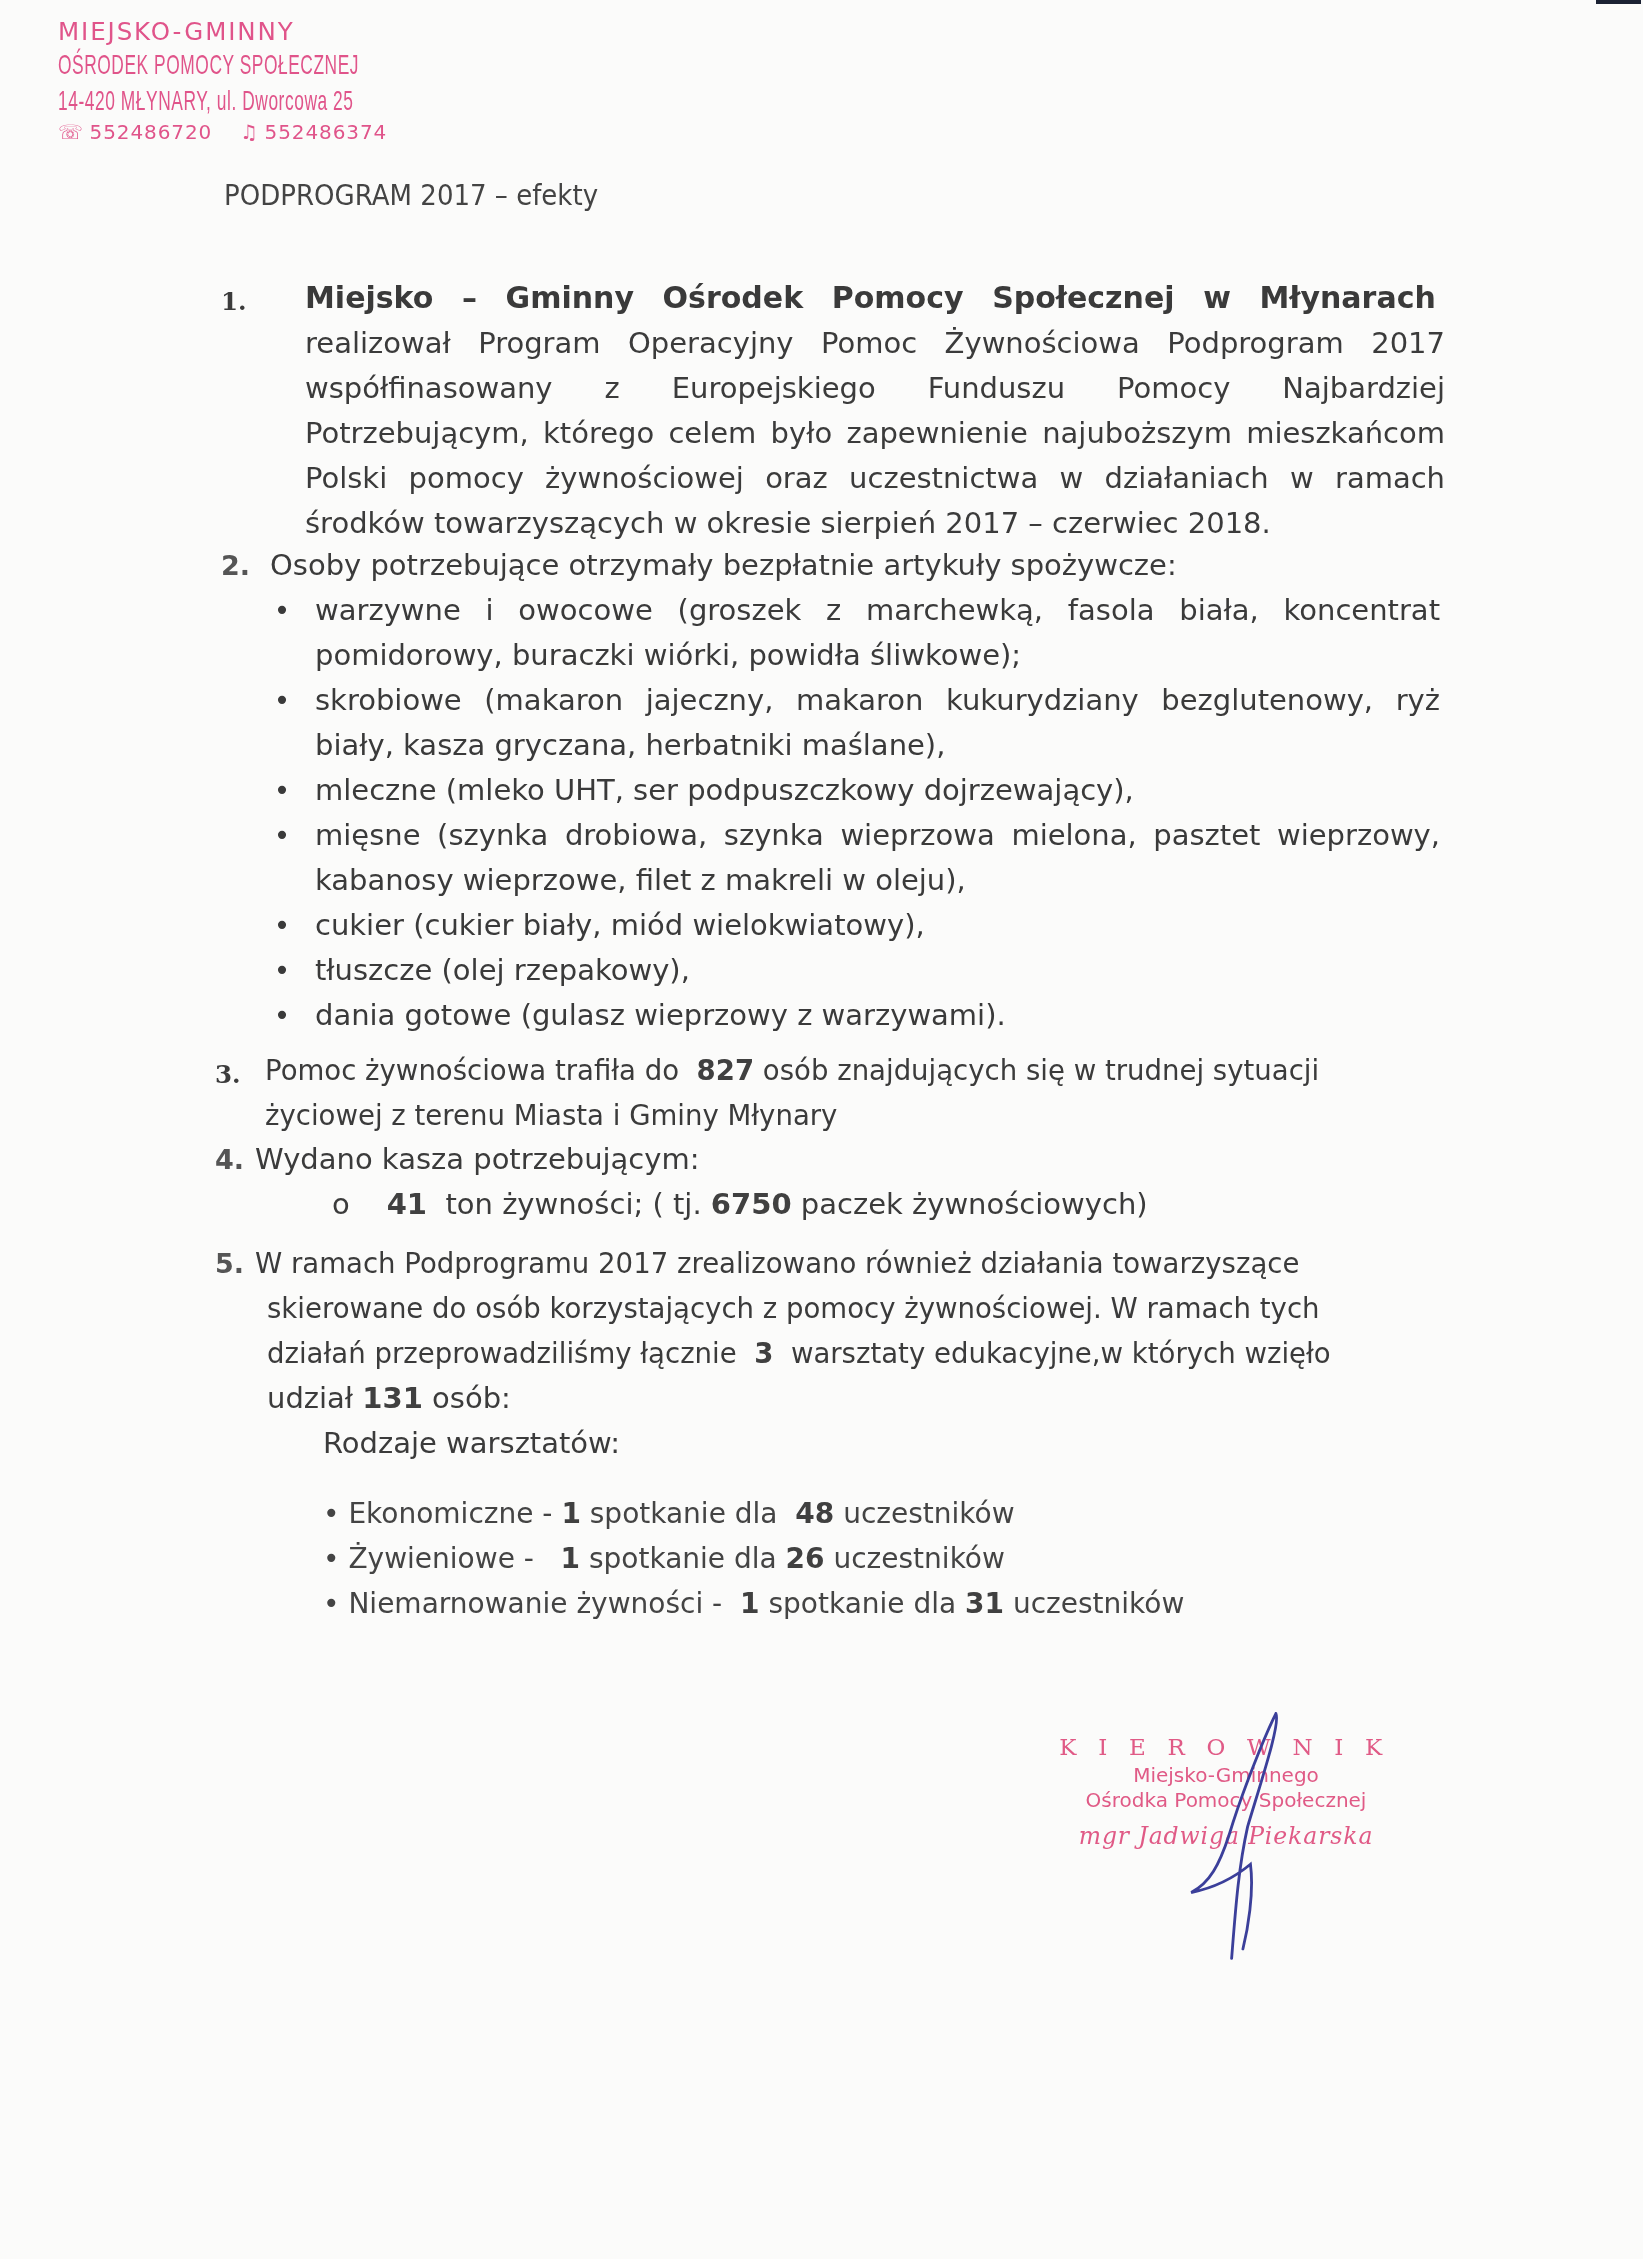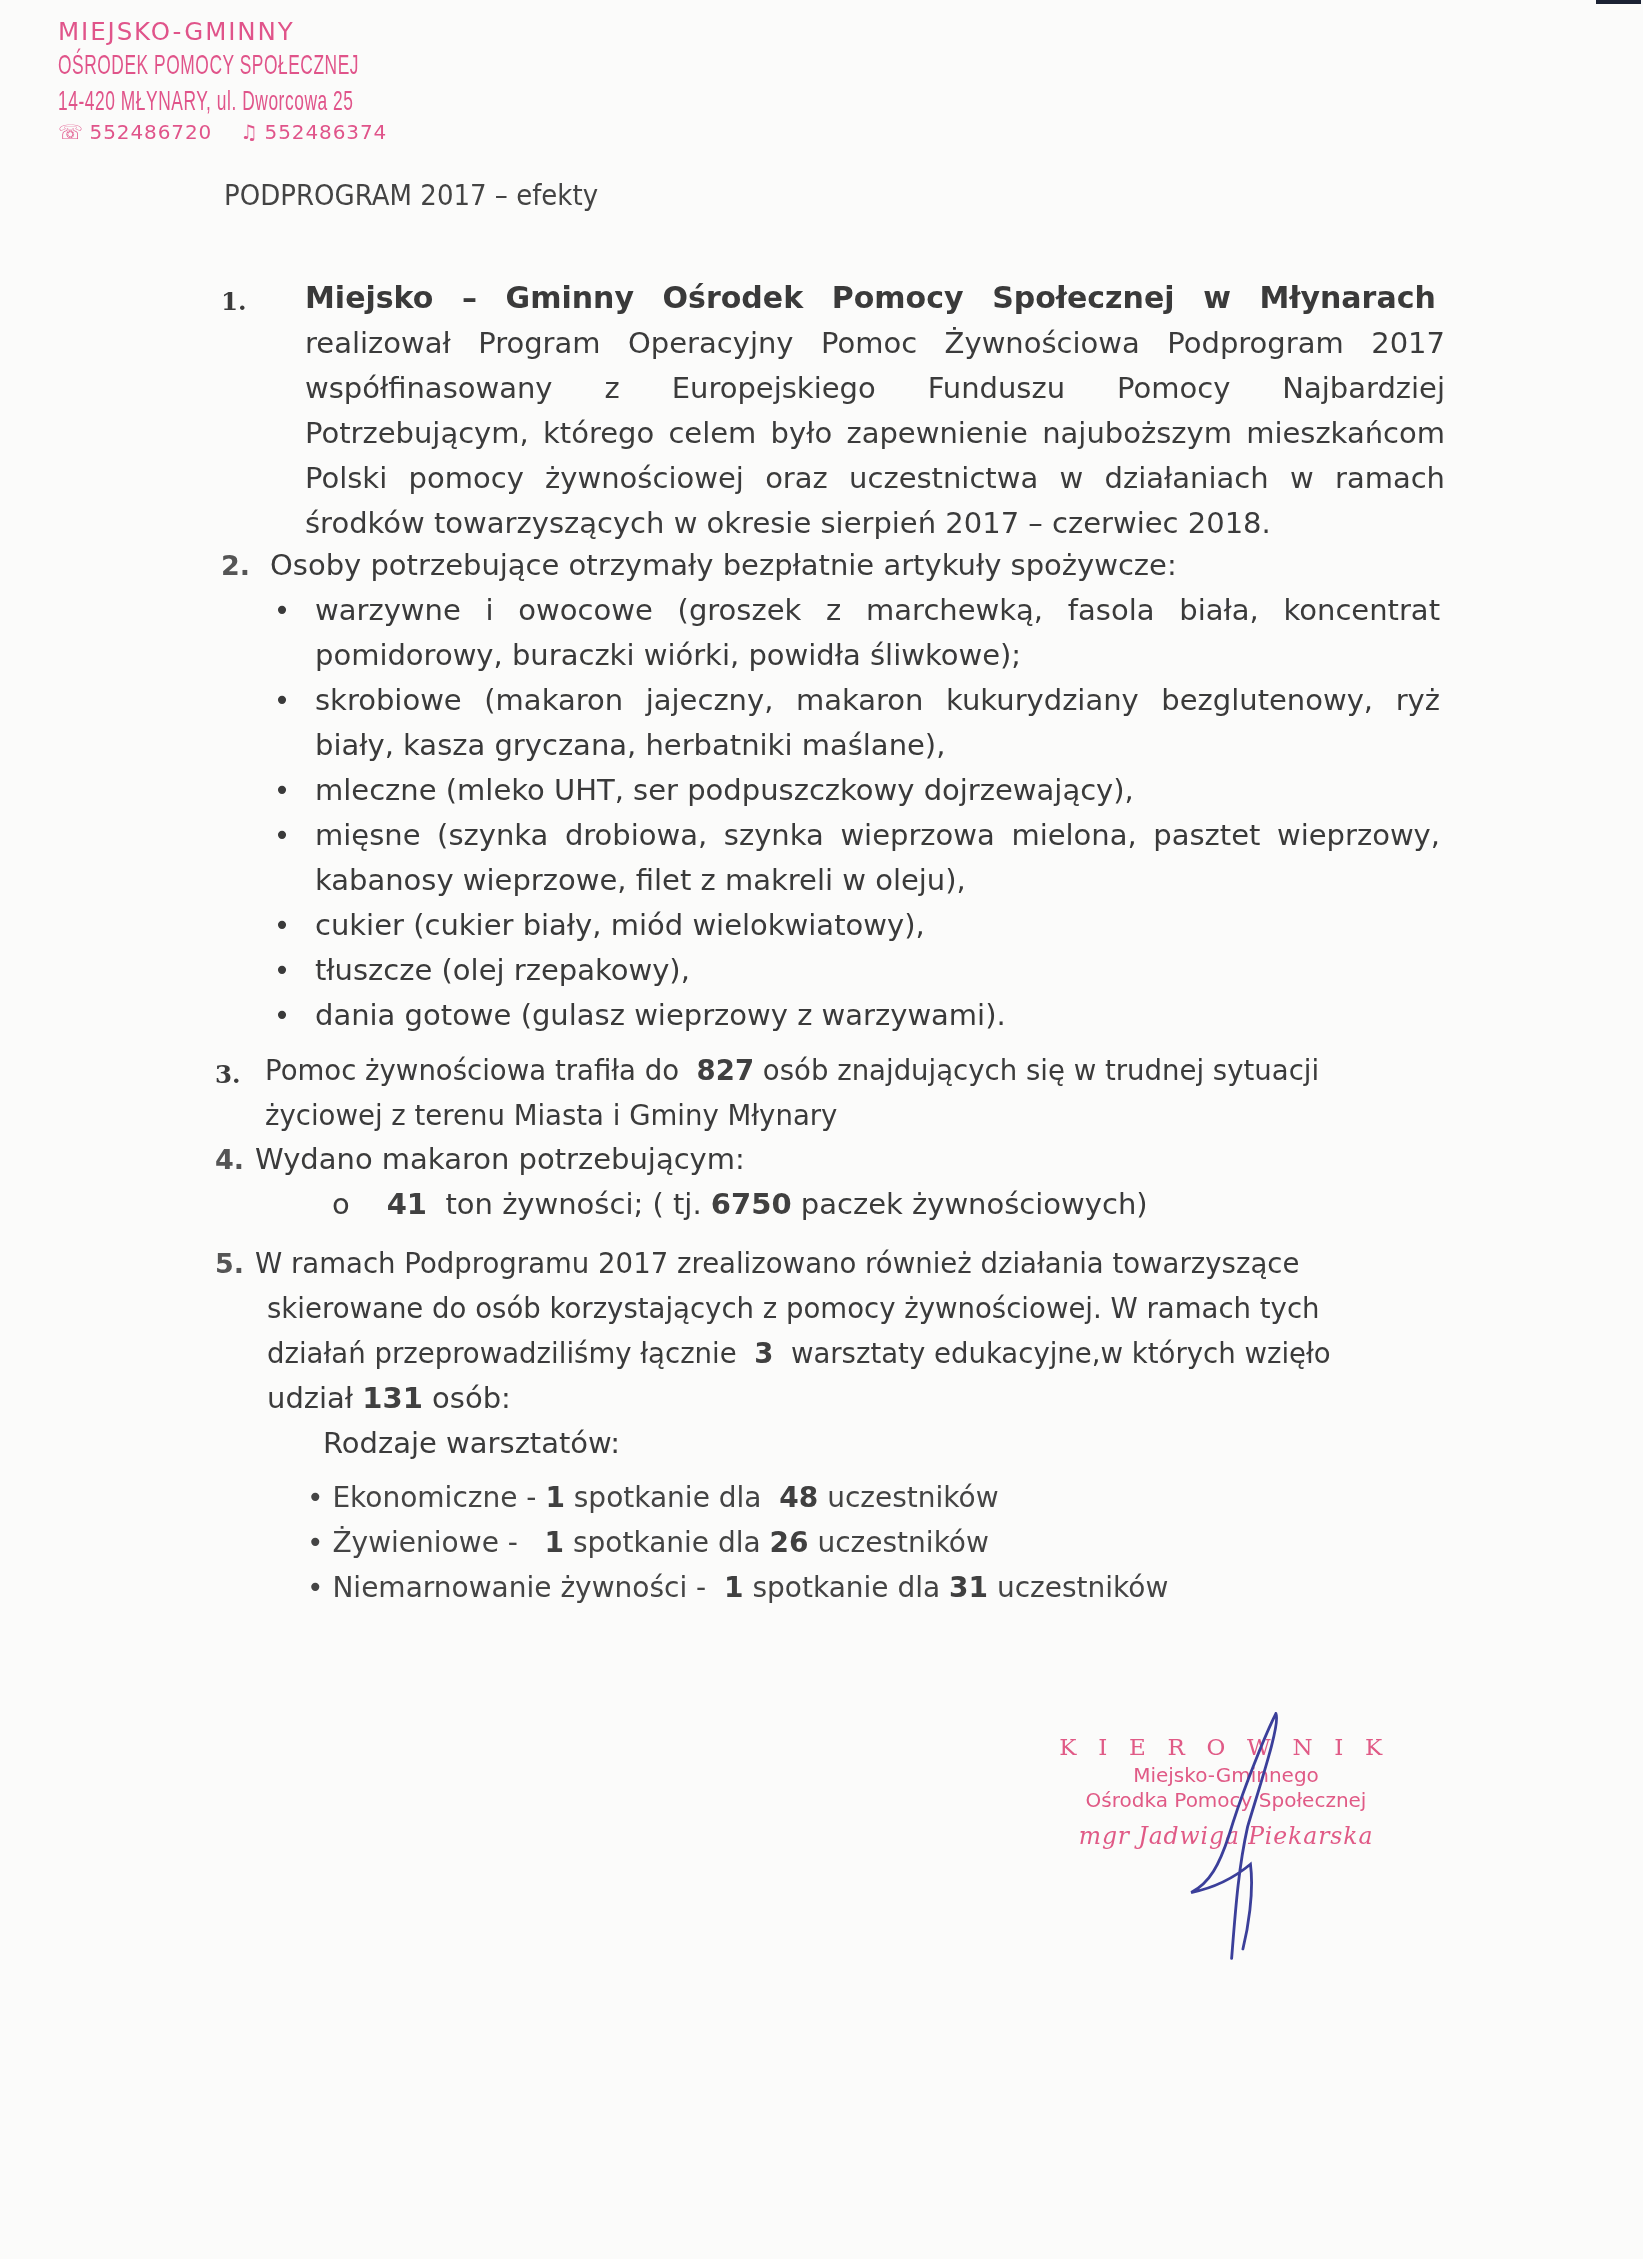--- a/index.html
+++ b/index.html
@@ -29,21 +29,21 @@
     .item { position: absolute; font-size: 29px; line-height: 45px; color: #3b3b3b; }
     .num { position: absolute; font-weight: bold; }
     .num.serif { font-family: "DejaVu Serif", serif; font-size: 24.5px; }
     .num.sans { font-family: "DejaVu Sans", sans-serif; font-size: 27px; color: #555; }
     .just { text-align: justify; text-align-last: left; }
     .b { font-weight: bold; color: #404040; }
     .lead { font-weight: bold; font-size: 30px; color: #3a3a3a; }
     .bul-list { position: absolute; margin: 0; padding: 0; list-style: none; }
     .bul-list li { position: relative; padding-left: 44px; font-size: 29px; line-height: 45px; text-align: justify; text-align-last: left; }
     .bul-list li .dot { position: absolute; left: 2.8px; top: 0; font-size: 28px; }
-    .small-list { position: absolute; margin: 0; padding: 0; list-style: none; }
+    .small-list { position: absolute; margin: 16px; padding: 0; list-style: none; }
     .small-list li { font-size: 28px; line-height: 45px; white-space: nowrap; color: #444; }
     .sqz { display: inline-block; transform: scaleX(0.95); transform-origin: left; }
 
     
     .sig { position: absolute; left: 1047px; top: 1731px; width: 358px; color: #e05a86; text-align: center; }
     .sig .kier { font-family: "DejaVu Serif", serif; font-size: 23px; letter-spacing: 21.7px; margin-left: 11.3px; line-height: 32px; }
     .sig .org { font-family: "DejaVu Sans", sans-serif; font-size: 20px; line-height: 24.5px; }
     .sig .name { font-family: "DejaVu Serif", serif; font-style: italic; font-size: 23.5px; margin-top: 10px; letter-spacing: 0.9px; }
     .signature { position: absolute; left: 1177px; top: 1704px; width: 113px; height: 264px; }
   </style>
@@ -87,21 +87,21 @@
 <div class="item" style="left:215px; top:1048px; width:1224px;">
   <span class="num serif" style="left:0; top:3.8px;">3.</span>
   <div style="margin-left:50px; white-space:nowrap;">
     <span class="sqz"><span>Pomoc żywnościowa trafiła do</span>&nbsp; <span class="b">827</span> <span>osób znajdujących się w trudnej sytuacji</span></span>
   </div>
   <div style="margin-left:50px; white-space:nowrap;"><span class="sqz">życiowej z terenu Miasta i Gminy Młynary</span></div>
 </div>
 
 <div class="item" style="left:215px; top:1137px; width:1224px;">
   <span class="num sans" style="left:0; top:0;">4.</span>
-  <div style="margin-left:40px; white-space:nowrap;">Wydano makaron potrzebującym:</div>
+  <div style="margin-left:40px; white-space:nowrap;">Wydano kasza potrzebującym:</div>
   <div style="margin-left:117px; white-space:nowrap;">
     <span>o</span>&nbsp;&nbsp;&nbsp; <span class="b">41</span>&nbsp; <span>ton żywności; ( tj.</span> <span class="b">6750</span> <span>paczek żywnościowych)</span>
   </div>
 </div>
 
 <div class="item" style="left:215px; top:1241px; width:1224px;">
   <span class="num sans" style="left:0; top:0;">5.</span>
   <div style="margin-left:40px; white-space:nowrap;"><span class="sqz">W ramach Podprogramu 2017 zrealizowano również działania towarzyszące</span></div>
   <div style="margin-left:52px; white-space:nowrap;"><span class="sqz">skierowane do osób korzystających z pomocy żywnościowej. W ramach tych</span></div>
   <div style="margin-left:52px; white-space:nowrap;">

